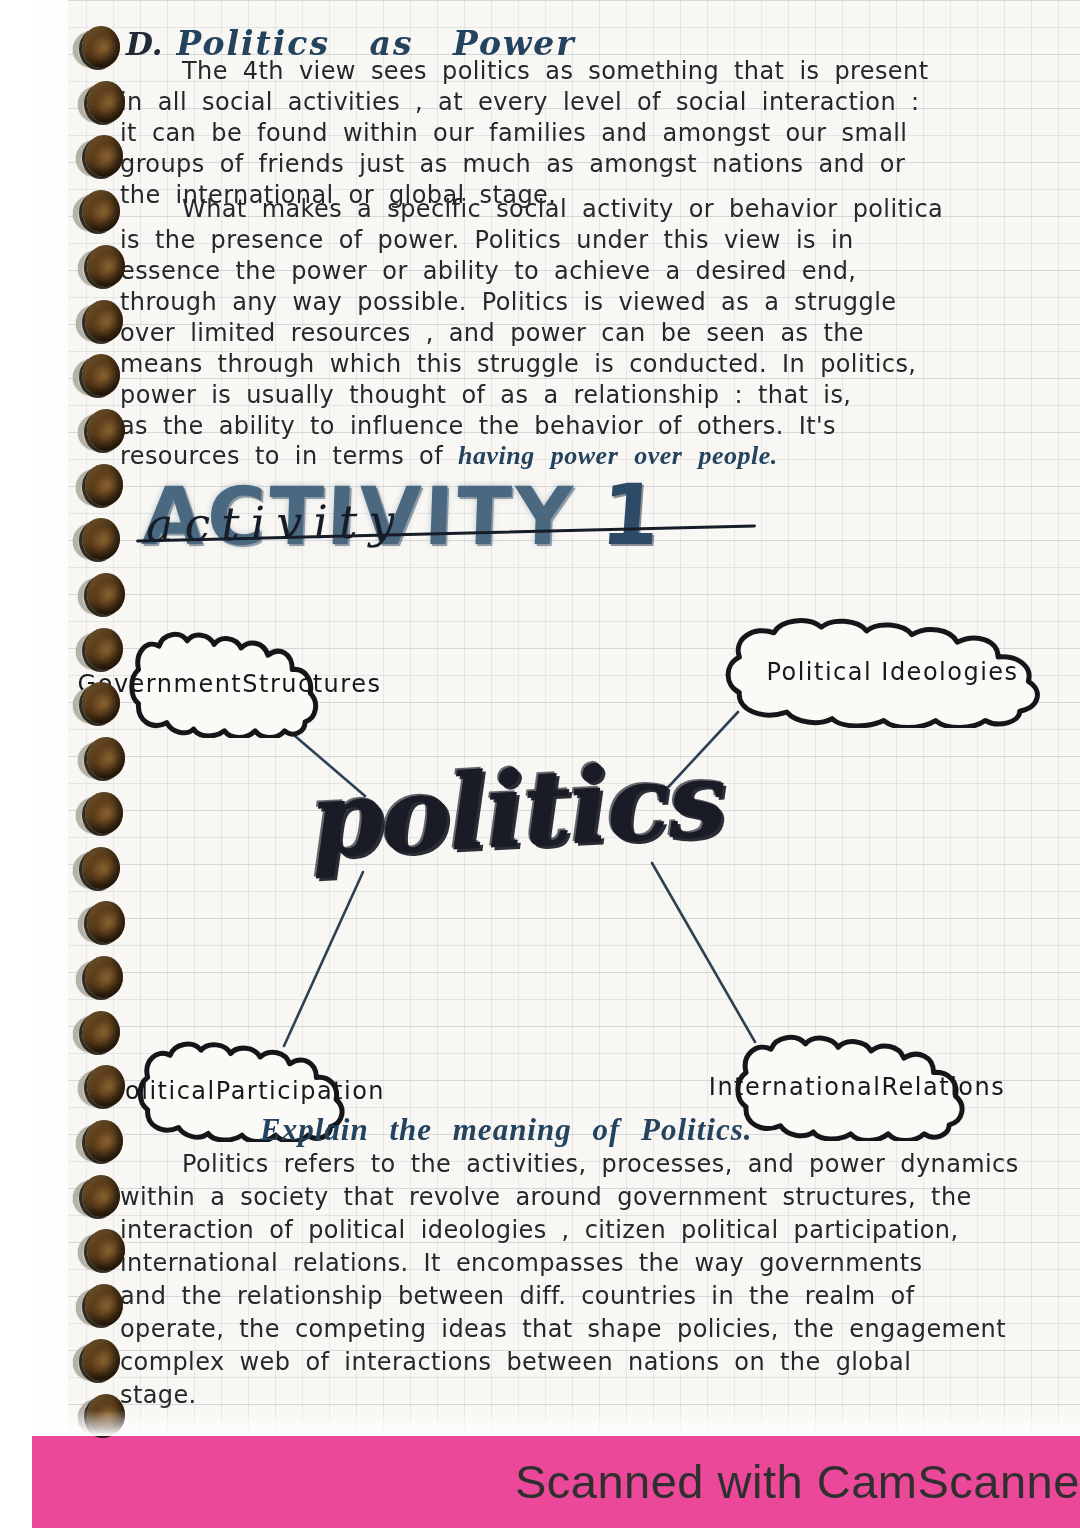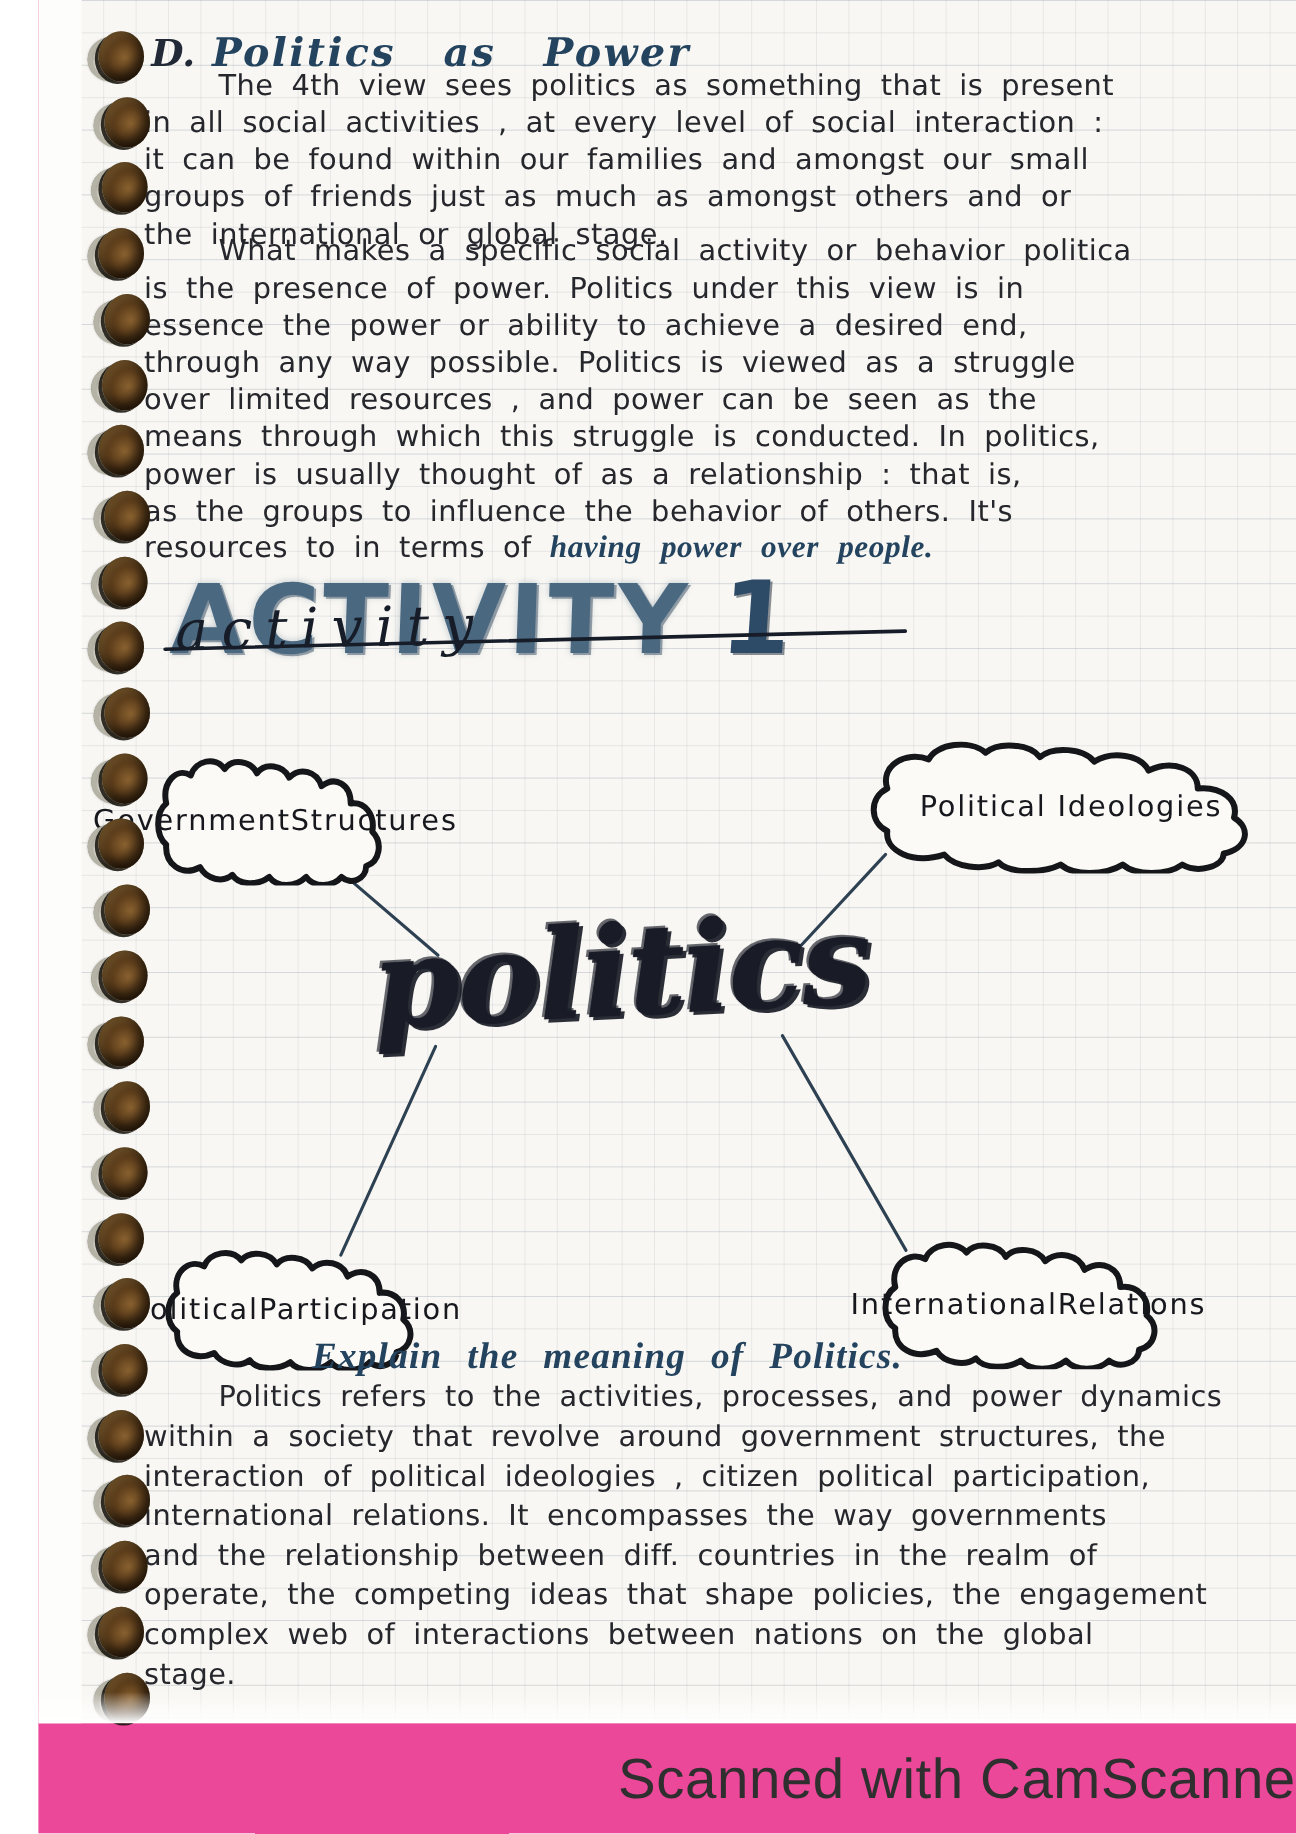--- a/index.html
+++ b/index.html
@@ -82,33 +82,33 @@
     <div class="left-strip"></div>
 
     <div class="header">
       <span class="hdr-label">D.</span><span class="hdr-title">Politics as Power</span>
     </div>
 
     <div class="para p1 hw">
         <div class="hw-line indent">The 4th view sees politics as something that is present</div>
         <div class="hw-line">in all social activities , at every level of social interaction :</div>
         <div class="hw-line">it can be found within our families and amongst our small</div>
-        <div class="hw-line">groups of friends just as much as amongst others and or</div>
+        <div class="hw-line">groups of friends just as much as amongst nations and or</div>
         <div class="hw-line">the international or global stage.</div>
       </div>
 
     <div class="para p2 hw">
         <div class="hw-line indent">What makes a specific social activity or behavior politica</div>
         <div class="hw-line">is the presence of power. Politics under this view is in</div>
         <div class="hw-line">essence the power or ability to achieve a desired end,</div>
         <div class="hw-line">through any way possible. Politics is viewed as a struggle</div>
         <div class="hw-line">over limited resources , and power can be seen as the</div>
         <div class="hw-line">means through which this struggle is conducted. In politics,</div>
         <div class="hw-line">power is usually thought of as a relationship : that is,</div>
-        <div class="hw-line">as the groups to influence the behavior of others. It's</div>
+        <div class="hw-line">as the ability to influence the behavior of others. It's</div>
       </div>
 
     <div class="p2-tail hw">
       <span>resources to in terms of </span><span class="script-blue">having power over people.</span>
     </div>
 
     <div class="activity">
       <span class="act-block">ACTIVITY</span><span class="act-num">1</span>
       <span class="act-script">activity</span>
       <div class="act-strike"></div>

